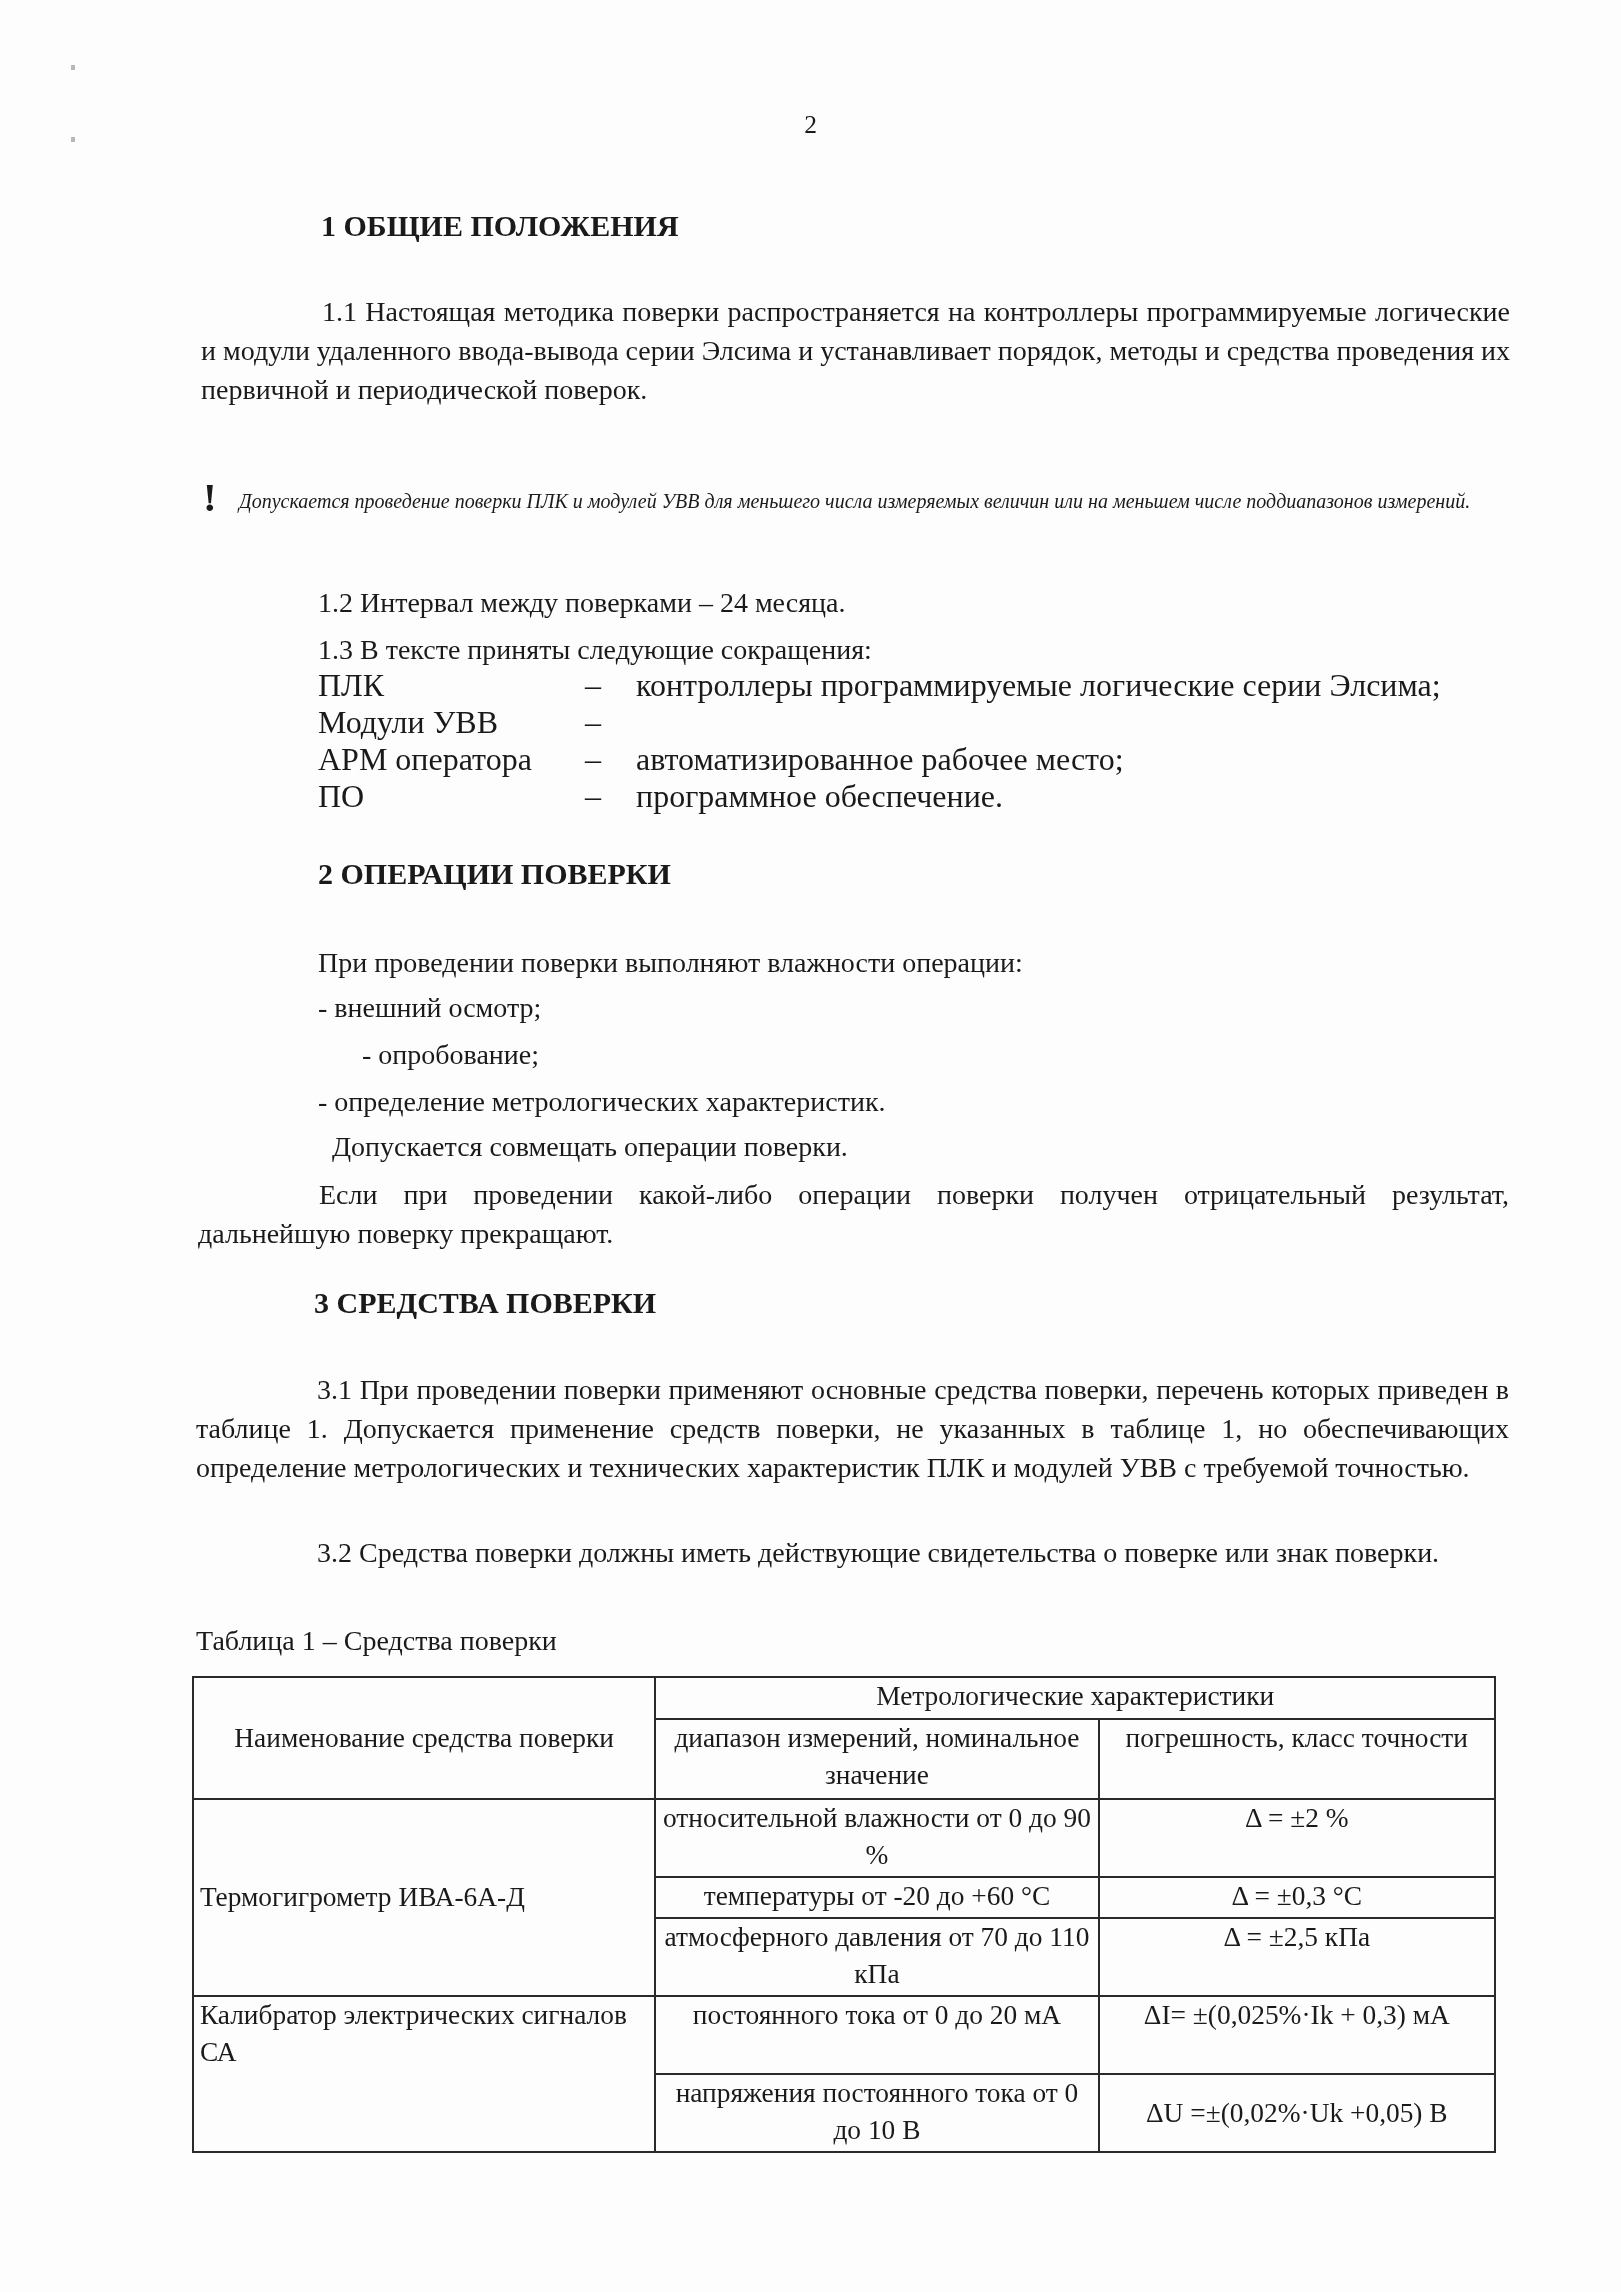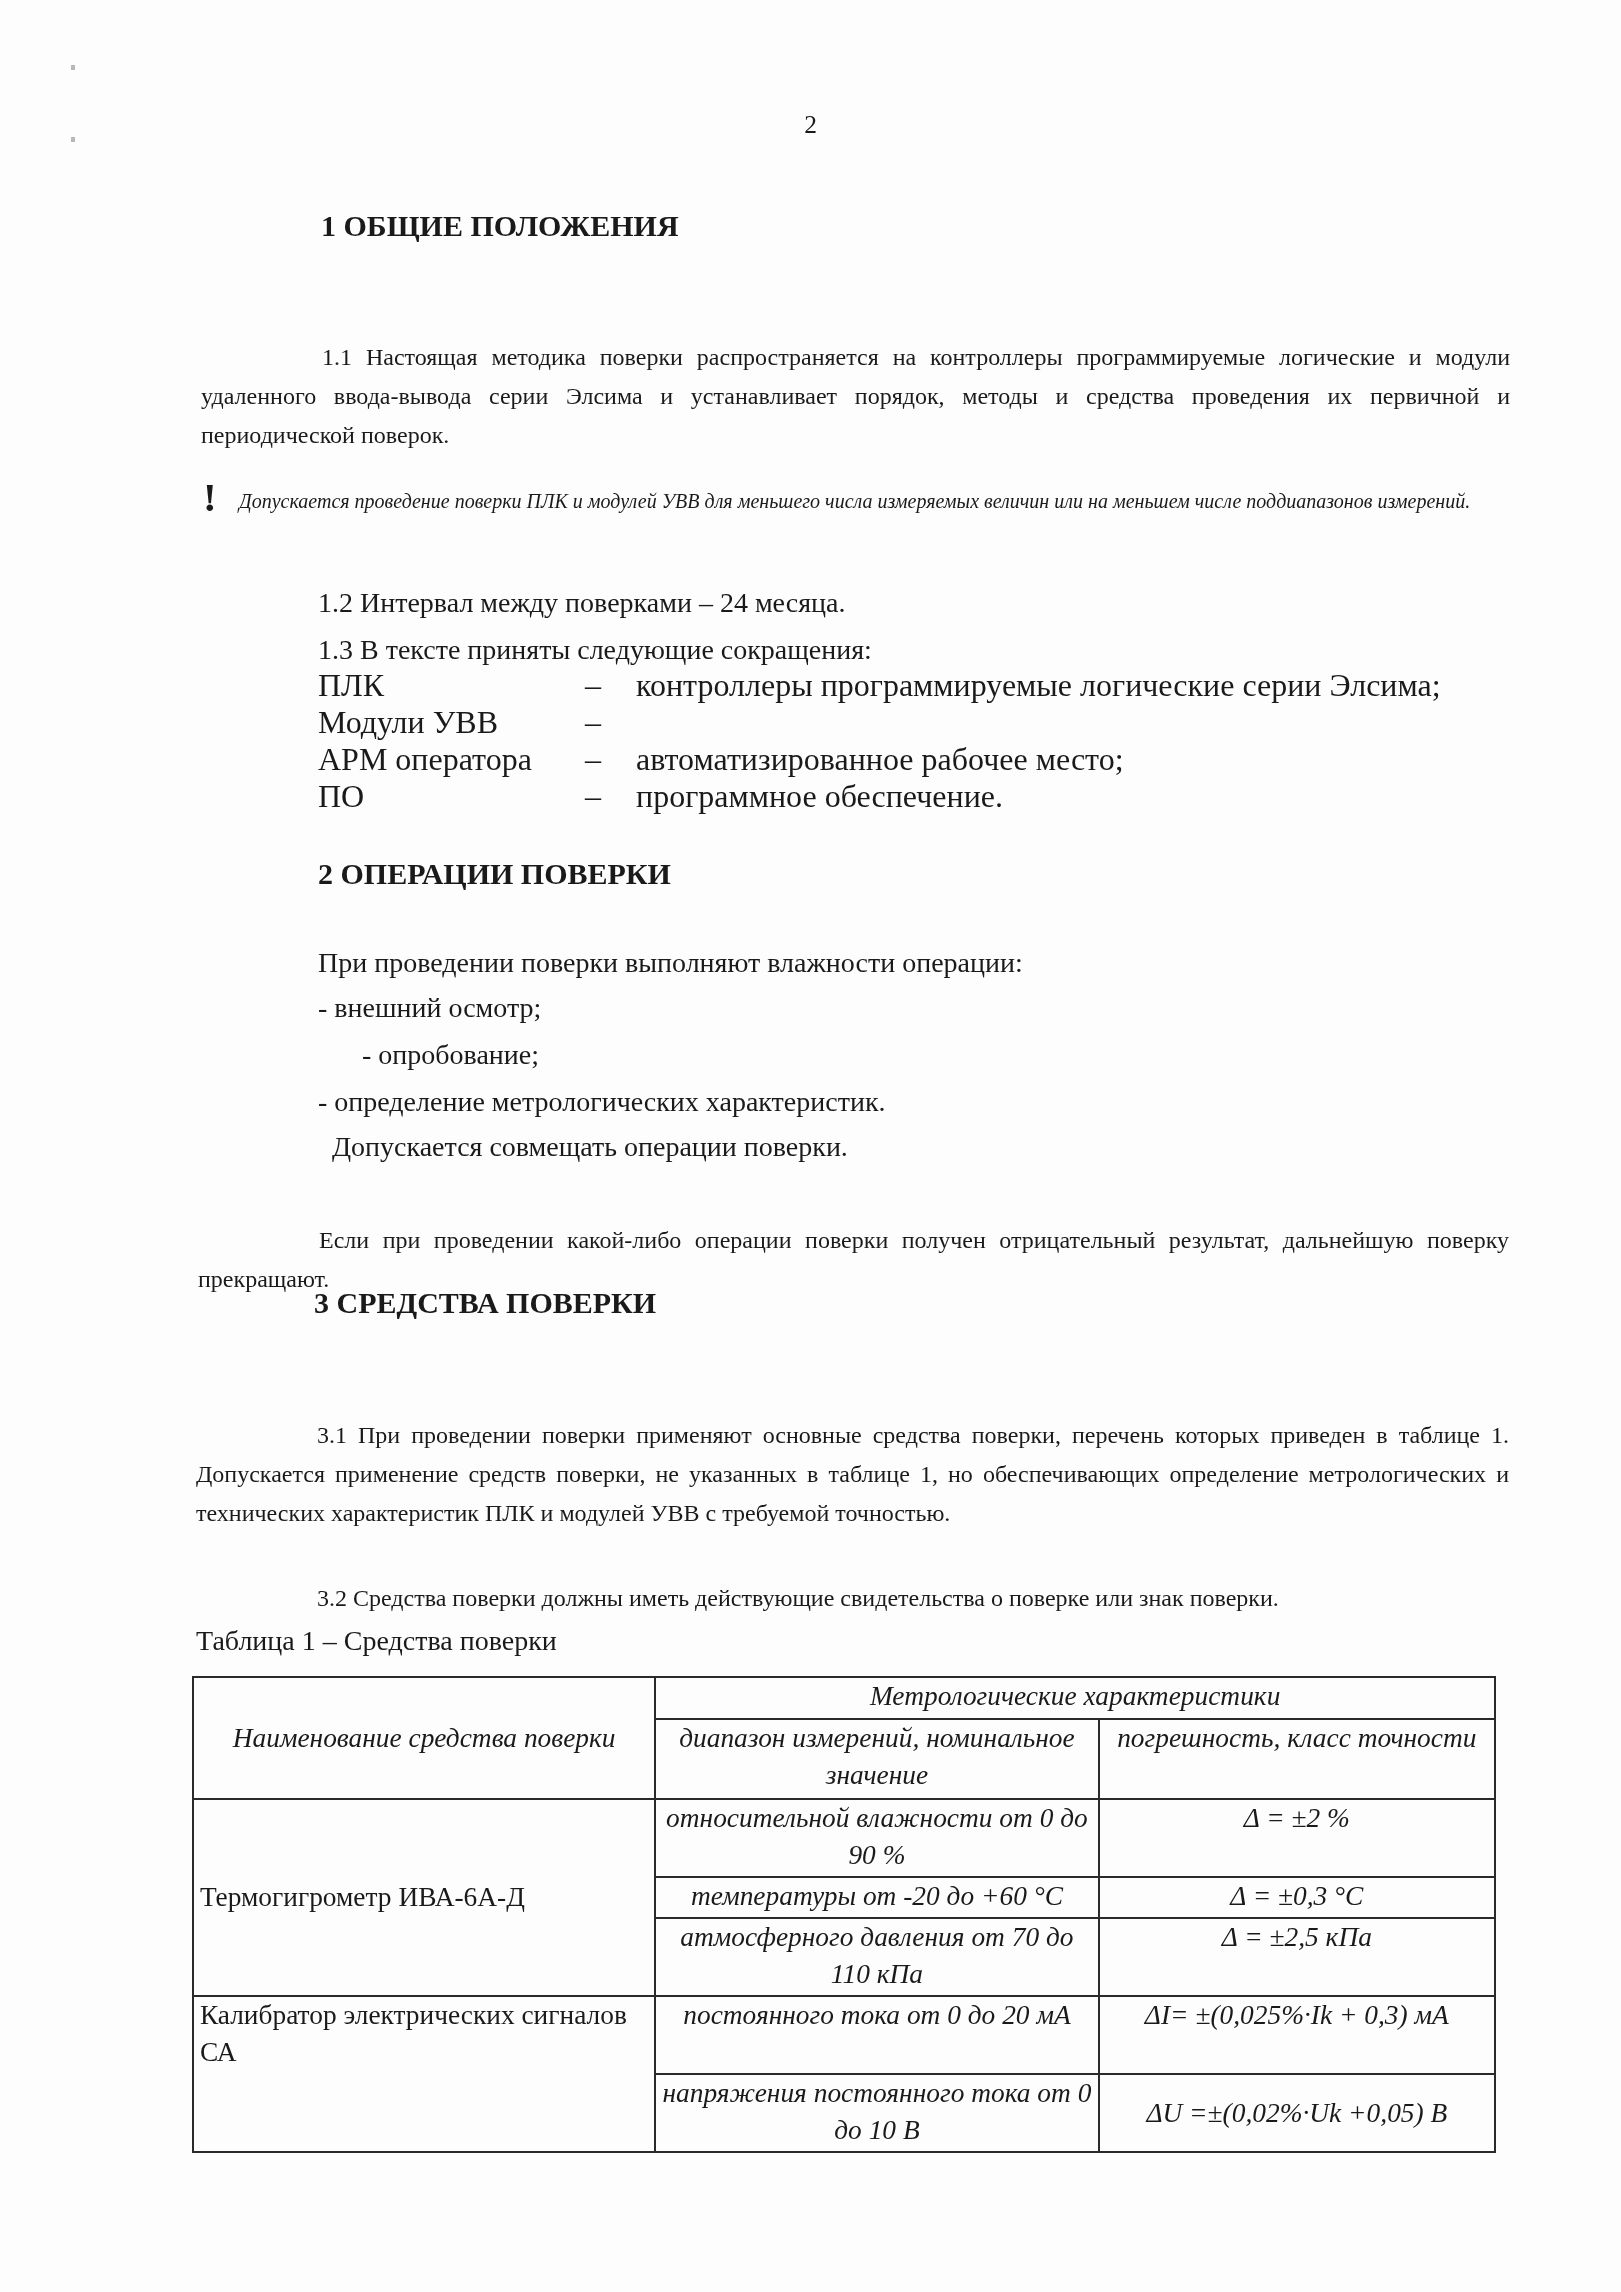--- a/index.html
+++ b/index.html
@@ -8,35 +8,35 @@
     background: #fdfdfd;
     font-family: "Liberation Serif", "DejaVu Serif", serif;
     color: #1a1a1a;
     position: relative;
     overflow: hidden;
   }
   .abs { position: absolute; }
   .page-num { left: 0; width: 1621px; top: 110px; text-align: center; font-size: 25.5px; }
   .margin-mark { left: 71px; width: 3.9px; height: 4.9px; background: #b8b8b8; }
   .h { font-weight: bold; font-size: 30px; }
-  .p { font-size: 24px; line-height: 39px; text-align: justify; margin-top: 46px; }
+  .p { font-size: 28px; line-height: 39px; text-align: justify; }
   .indent { text-indent: 121px; }
   .line { font-size: 28px; line-height: 39px; white-space: nowrap; }
   .note { font-style: italic; font-size: 20px; line-height: 39px; text-align: justify; }
   .bang { font-size: 41px; font-weight: bold; line-height: 39px; }
   .abbr-row { display: flex; font-size: 32px; line-height: 37px; white-space: nowrap; }
   .abbr-row .term { width: 267px; }
   .abbr-row .dash { width: 51px; }
   table.t {
     position: absolute; left: 192px; top: 1676px;
     width: 1304px; border-collapse: collapse;
     font-size: 27.4px; line-height: 37px;
   }
   table.t td { border: 2px solid #2a2a2a; padding: 0 5.9px; vertical-align: top; }
-  table.t .c { text-align: center; font-style: italic; }
+  table.t .c { text-align: center; }
   table.t .mid { vertical-align: middle; }
 </style>
 </head>
 <body>
 
 <div class="abs margin-mark" style="top:65px;"></div>
 <div class="abs margin-mark" style="top:137px;"></div>
 
 <div class="abs page-num">2</div>
 

